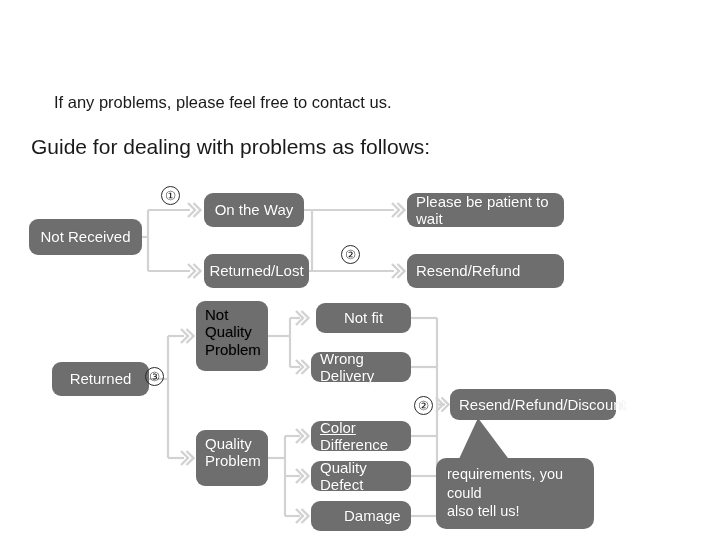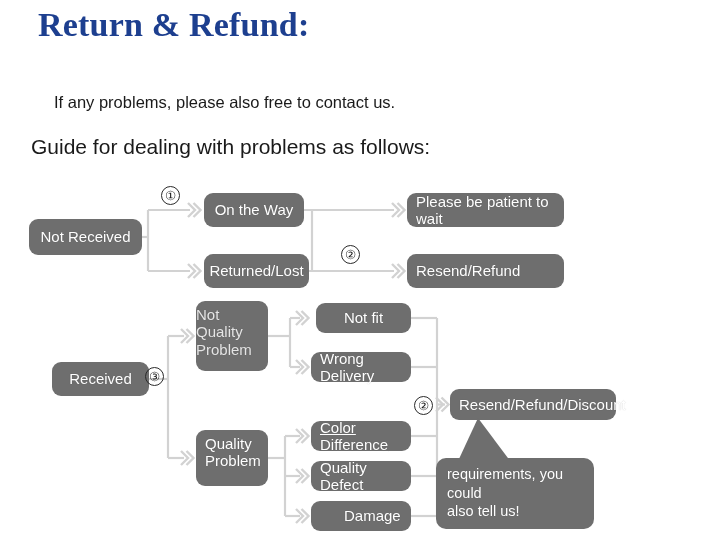--- a/index.html
+++ b/index.html
@@ -75,22 +75,21 @@
     box-sizing:border-box;
     text-shadow:0 0 1px rgba(0,0,0,.25);
   }
   .callout-tail{position:absolute;}
 </style>
 </head>
 <body>
 
 <div id="root">
 
-  <div class="title">Return &amp; Refund:</div>
-  <div class="lede l2">If any problems, please also free to contact us.</div>
+  <div class="lede l2">If any problems, please feel free to contact us.</div>
   <div class="guide">Guide for dealing with problems as follows:</div>
 
   <div id="chart">
     <svg id="wires" width="716" height="536">
         <line x1="142" y1="237" x2="148" y2="237" stroke="#d2d2d2" stroke-width="2.2"></line>
         <line x1="148" y1="210" x2="148" y2="271" stroke="#d2d2d2" stroke-width="2.2"></line>
         <line x1="148" y1="210" x2="190" y2="210" stroke="#d2d2d2" stroke-width="2.2"></line>
         <line x1="148" y1="271" x2="190" y2="271" stroke="#d2d2d2" stroke-width="2.2"></line>
         <g>
           <polyline points="188,203 195,210 188,217" fill="none" stroke="#d2d2d2" stroke-width="2.4"></polyline>
@@ -163,22 +162,22 @@
           <polyline points="436,397.5 443,404.5 436,411.5" fill="none" stroke="#d2d2d2" stroke-width="2.4"></polyline>
           <polyline points="441.5,397.5 448.5,404.5 441.5,411.5" fill="none" stroke="#d2d2d2" stroke-width="2.4"></polyline>
         </g>
       </svg>
     <div id="nodes">
         <div class="node" style="left: 29px; top: 219px; width: 113px; height: 36px; background: rgb(110, 110, 110); color: rgb(255, 255, 255);">Not Received</div>
         <div class="node" style="left: 204px; top: 193px; width: 100px; height: 34px; background: rgb(110, 110, 110); color: rgb(255, 255, 255);">On the Way</div>
         <div class="node" style="left: 204px; top: 254px; width: 105px; height: 34px; background: rgb(110, 110, 110); color: rgb(255, 255, 255);">Returned/Lost</div>
         <div class="node leftmid" style="left: 407px; top: 193px; width: 157px; height: 34px; background: rgb(110, 110, 110); color: rgb(255, 255, 255);">Please be patient to wait</div>
         <div class="node leftmid" style="left: 407px; top: 254px; width: 157px; height: 34px; background: rgb(110, 110, 110); color: rgb(255, 255, 255);">Resend/Refund</div>
-        <div class="node" style="left: 52px; top: 362px; width: 97px; height: 34px; background: rgb(110, 110, 110); color: rgb(255, 255, 255);">Received</div>
-        <div class="node left" style="left: 196px; top: 301px; width: 72px; height: 70px; background: rgb(110, 110, 110); color: #e5e5e5; display: block; padding-top: 5px; padding-left: 0;">
+        <div class="node" style="left: 52px; top: 362px; width: 97px; height: 34px; background: rgb(110, 110, 110); color: rgb(255, 255, 255);">Returned</div>
+        <div class="node left" style="left: 196px; top: 301px; width: 72px; height: 70px; background: rgb(110, 110, 110); color: #000000; display: block; padding-top: 5px; padding-left: 9px;">
           <div>Not</div>
           <div>Quality</div>
           <div>Problem</div>
         </div>
         <div class="node left" style="left: 196px; top: 430px; width: 72px; height: 56px; background: rgb(110, 110, 110); color: rgb(255, 255, 255); display: block; padding-top: 5px; padding-left: 9px;">
           <div>Quality</div>
           <div>Problem</div>
         </div>
         <div class="node" style="left: 316px; top: 303px; width: 95px; height: 30px; background: rgb(110, 110, 110); color: rgb(255, 255, 255);">Not fit</div>
         <div class="node leftmid" style="left: 311px; top: 352px; width: 100px; height: 30px; background: rgb(110, 110, 110); color: rgb(255, 255, 255);">Wrong Delivery</div>

